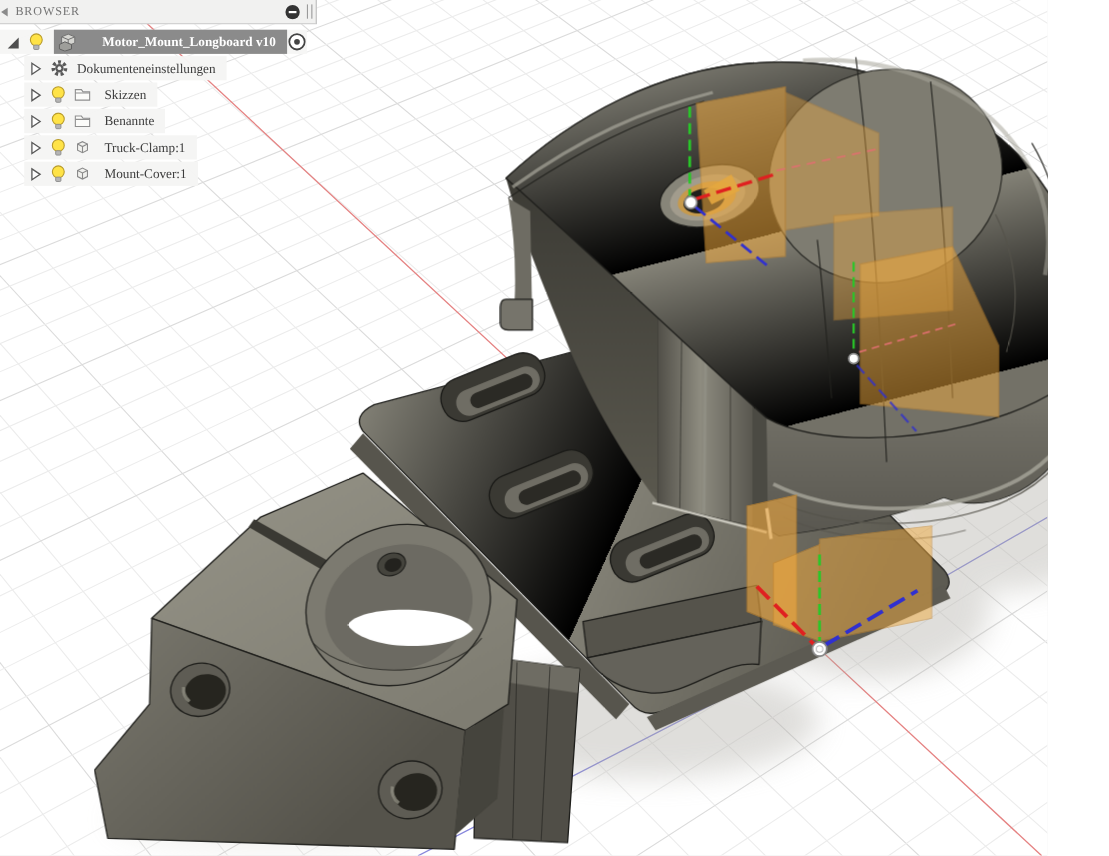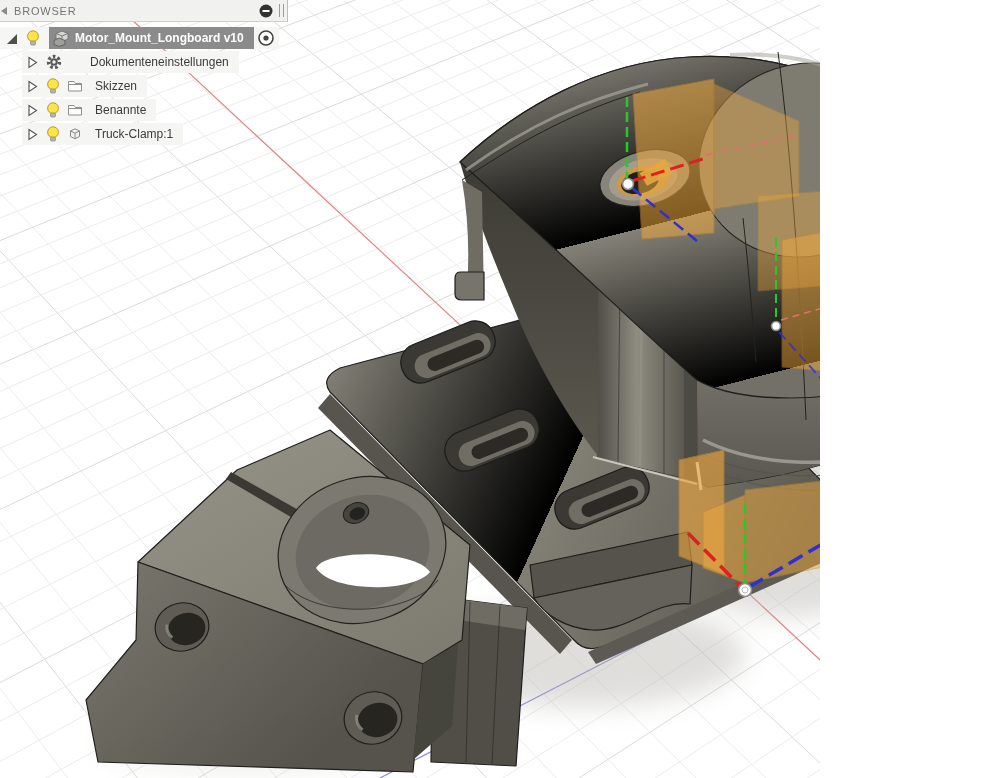--- a/index.html
+++ b/index.html
@@ -1,17 +1,17 @@
 <!DOCTYPE html>
 <html style="--c-selection: #8b8b8b; --c-plane: #efa93f; --c-plane-border: #c9892e; --c-axis-red: #e02020; --c-axis-red-faint: #e07070; --c-axis-green: #28c828; --c-axis-blue: #3030d0; --c-ground-red: #e58282; --c-ground-blue: #8787dc;"><head>
 <meta charset="utf-8">
 <style>
   html,body{margin:0;padding:0;background:#fff;}
-  #app{position:relative;width:820px;height:778px;overflow:hidden;
-       font-family:Liberation Sans, sans-serif;background:#e5e5e5;}
+  #app{position:relative;width:952px;height:778px;overflow:hidden;
+       font-family:Liberation Serif, serif;background:#e5e5e5;}
   #scene{position:absolute;left:0;top:0;}
 
   
   .outline{stroke:#1f1f1c;stroke-width:1.2;stroke-linejoin:round;}
   .noline{stroke:none;}
   .edge{stroke:#23231f;stroke-width:1;fill:none;}
   .edge-soft{stroke:#55534b;stroke-width:1;fill:none;}
   .hl{stroke:#a8a69b;fill:none;}
   .grid-minor{stroke:#ececec;stroke-width:1;}
   .grid-major{stroke:#dbdbdb;stroke-width:1;}
@@ -30,30 +30,30 @@
     background:#f1f1f0;border-bottom:1px solid #cfcfcf;border-right:1px solid #bdbdbd;
     display:flex;align-items:center;}
   #browser-title{font-size:11px;color:#757575;letter-spacing:.8px;margin-left:6px;}
   #browser-header .spacer{flex:1;}
   .drag-handle{width:3px;height:13px;border-left:1px solid #9a9a9a;border-right:1px solid #9a9a9a;margin:0 3px 0 6px;}
   #tree{position:absolute;left:0;top:27px;}
   .trow{display:flex;align-items:center;height:22px;margin-bottom:2px;
         background:rgba(245,245,244,.97);width:max-content;font-size:12px;color:#3c3c3c;}
   .trow.child{margin-left:22px;padding:0 10px 0 5px;}
   .trow .lbl{margin-left:12px;white-space:nowrap;}
-  .trow.r23 .lbl{margin-left:28px;text-align:center;}
+  .trow.r23 .lbl{margin-left:8px;text-align:center;}
   .icon{display:inline-flex;align-items:center;justify-content:center;}
   .arrow-i{margin-left:0;}
   .bulb-i{margin-left:8px;}
   .type-i{margin-left:7px;position:relative;}
   .r23 .type-i{margin-left:8px;}
   #root-row{padding:0 4px 0 5px;width:270px;background:rgba(246,246,245,.97);}
   #root-highlight{display:flex;align-items:center;height:22px;background:var(--c-selection);
       padding:0 10px 0 4px;margin-left:9px;}
-  #root-label{color:#fff;font-weight:bold;font-size:12px;margin-left:2px;white-space:nowrap;}
+  #root-label{color:#fff;font-weight:bold;font-size:12px;margin-left:20px;white-space:nowrap;}
   #root-radio{margin-left:auto;}
   .pin-badge{position:absolute;right:-1px;bottom:-2px;}
 </style>
 </head>
 <body>
 
 <div id="app">
 
 <svg id="scene" width="1008" height="778" viewBox="0 0 1008 778">
   <defs>
@@ -481,16 +481,36 @@
       </span>
       <span class="icon type-i">
         <svg width="16" height="16">
               <path d="M3.5,5 L8,2.8 L12.5,5 L12.5,10.5 L8,12.8 L3.5,10.5 Z" fill="#f1f1ee" stroke="#8a8a8a"></path>
               <path d="M3.5,5 L8,7.2 L12.5,5 M8,7.2 L8,12.8" fill="none" stroke="#8a8a8a"></path>
             </svg>
       </span>
       <span class="lbl">Truck-Clamp:1</span>
     </div>
 
+    <div class="trow child">
+      <span class="icon arrow-i">
+        <svg width="11" height="13">
+              <path d="M2,1.5 L9.5,6.5 L2,11.5 Z" fill="#fdfdfd" stroke="#5a5a5a" stroke-width="1.2"></path>
+            </svg>
+      </span>
+      <span class="icon bulb-i">
+        <svg width="14" height="17">
+              <circle cx="7" cy="6.2" r="5.4" fill="#ffe347" stroke="#b89b2a"></circle>
+              <rect x="4.6" y="11" width="4.8" height="4" rx="1" fill="#b5b5b5" stroke="#8a8a8a" stroke-width="0.8"></rect>
+            </svg>
+      </span>
+      <span class="icon type-i">
+        <svg width="16" height="16">
+              <path d="M3.5,5 L8,2.8 L12.5,5 L12.5,10.5 L8,12.8 L3.5,10.5 Z" fill="#f1f1ee" stroke="#8a8a8a"></path>
+              <path d="M3.5,5 L8,7.2 L12.5,5 M8,7.2 L8,12.8" fill="none" stroke="#8a8a8a"></path>
+            </svg>
+      </span>
+      <span class="lbl">Mount-Cover:1</span>
+    </div>
   </div>
 </div>
 
 </div>
 
 </body></html>

